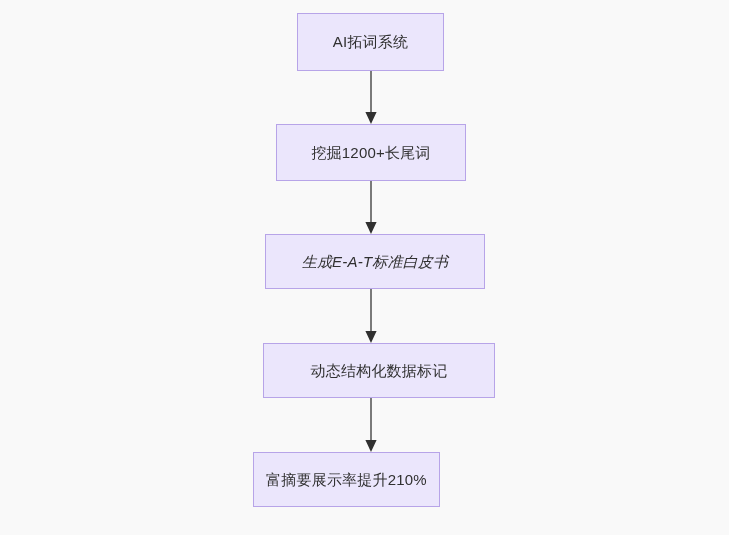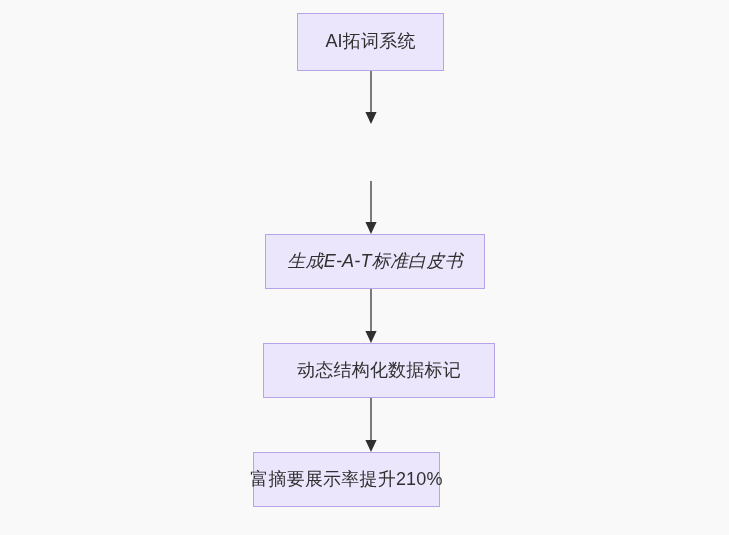--- a/index.html
+++ b/index.html
@@ -23,21 +23,21 @@
 
   .node {
     position: absolute;
     box-sizing: border-box;
     background: #ebe6fc;
     border: 1.6px solid #b7a4e8;
     display: flex;
     align-items: center;
     justify-content: center;
     color: #303030;
-    font-size: 18px;
+    font-size: 15px;
     line-height: 1.2;
     letter-spacing: 0.2px;
     white-space: nowrap;
     user-select: none;
   }
 
   .node-label {
     display: block;
   }
 
@@ -91,20 +91,23 @@
     <g>
       <path class="conn-line" d="M371,398 L371,442"></path>
       <polygon class="conn-head" points="371,452 365.4,440 376.6,440"></polygon>
     </g>
   </svg>
 
   <div class="node" id="node-0">
     <span class="node-label">AI拓词系统</span>
   </div>
 
+  <div class="node" id="node-1">
+    <span class="node-label">挖掘1200+长尾词</span>
+  </div>
 
   <div class="node" id="node-2">
     <span class="node-label">生成E-A-T标准白皮书</span>
   </div>
 
   <div class="node" id="node-3">
     <span class="node-label">动态结构化数据标记</span>
   </div>
 
   <div class="node" id="node-4">

